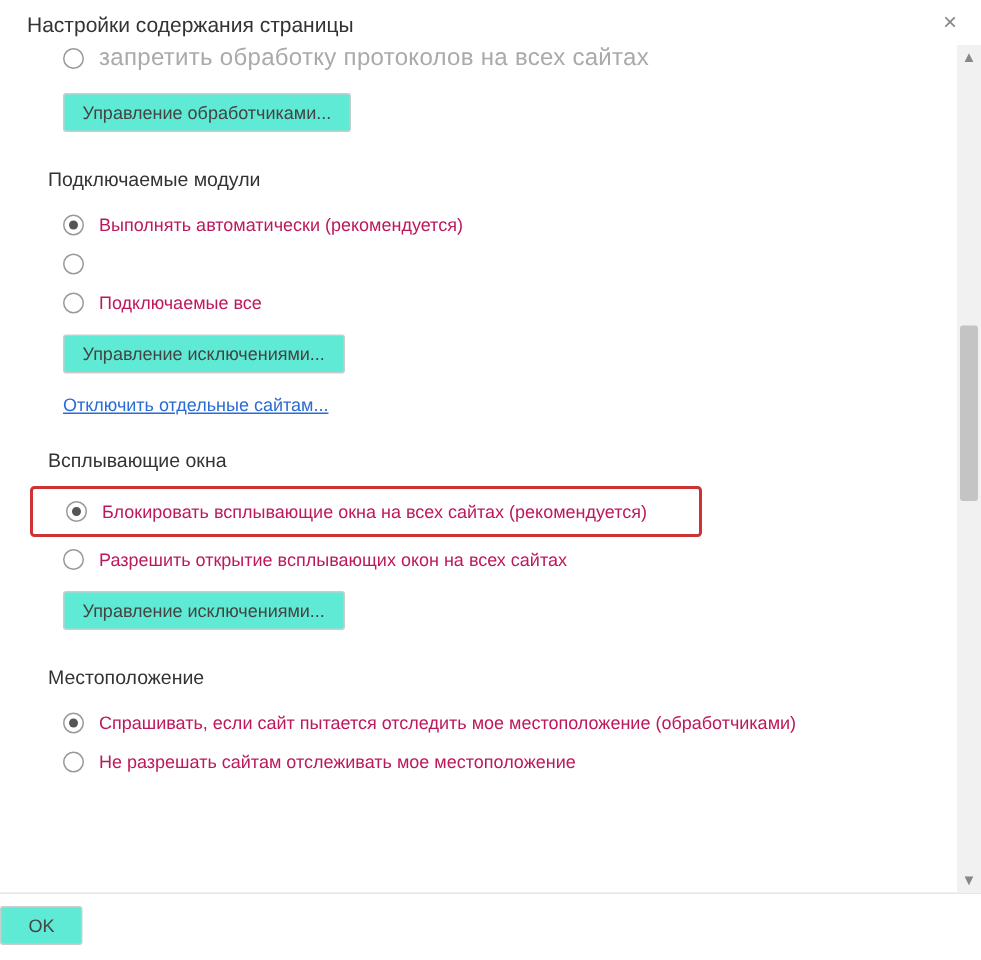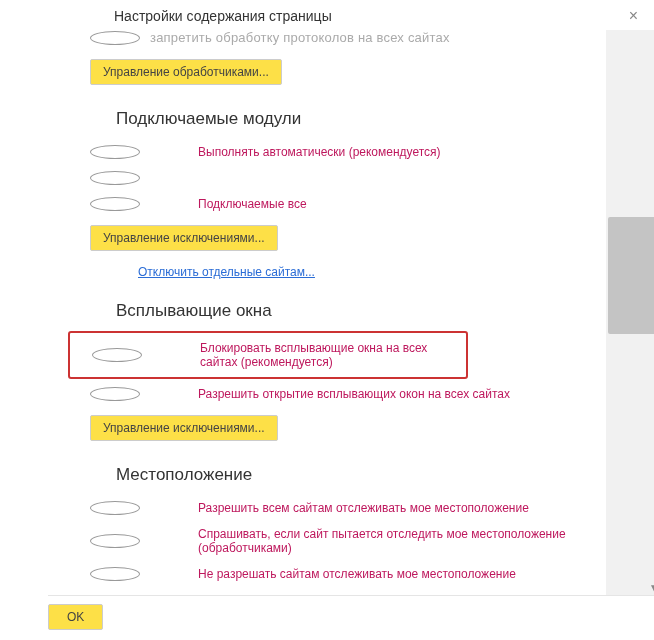--- a/index.html
+++ b/index.html
@@ -1,15 +1,15 @@
 <!DOCTYPE html>
 <html><head>
 <meta charset="utf-8">
 <style>
-  * { box-sizing: border-box; padding-left: 48px; }
+  * { box-sizing: border-box; }
   html, body { margin: 0; padding: 0; }
   body {
     width: 654px;
     height: 640px;
     font-family: "Segoe UI", Tahoma, Arial, sans-serif;
     font-size: 12px;
     color: #333;
     background: #fff;
     overflow: hidden;
     position: relative;
@@ -45,40 +45,40 @@
     position: absolute;
     left: 0;
     top: 0;
     right: 16px; 
     bottom: 0;
     padding: 0 20px 10px 20px;
     overflow: hidden;
   }
   .truncated {
     color: #aaa;
-    font-size: 13px;
+    font-size: 16px;
     padding: 6px 0 0 22px;
     text-decoration: line-through;
     letter-spacing: 0.2px;
   }
   .btn {
     display: inline-block;
-    background: #fde047;
+    background: #5eead4;
     border: 1px solid #ccc;
     border-radius: 2px;
     padding: 5px 12px;
     font-size: 12px;
     color: #444;
     cursor: pointer;
     margin: 8px 0 6px 22px;
   }
   .section-title {
-    font-size: 17px;
+    font-size: 13px;
     color: #333;
-    margin: 18px 0 10px 0;
+    margin: 18px 0 10px 12px;
   }
   .radio-row {
     display: flex;
     align-items: center;
     padding: 6px 0 6px 22px;
     gap: 10px;
   }
   .radio-row.highlighted {
     border: 2px solid #c33;
     border-radius: 3px;
@@ -212,24 +212,20 @@
         <span class="radio"></span>
         <span class="radio-label">Разрешить открытие всплывающих окон на всех сайтах</span>
       </div>
 
       <span class="btn">Управление исключениями...</span>
 
       
       <div class="section-title">Местоположение</div>
 
       <div class="radio-row">
-        <span class="radio"></span>
-        <span class="radio-label">Разрешить всем сайтам отслеживать мое местоположение</span>
-      </div>
-      <div class="radio-row">
         <span class="radio selected"></span>
         <span class="radio-label">Спрашивать, если сайт пытается отследить мое местоположение (обработчиками)</span>
       </div>
       <div class="radio-row">
         <span class="radio"></span>
         <span class="radio-label">Не разрешать сайтам отслеживать мое местоположение</span>
       </div>
 
     </div>
 

